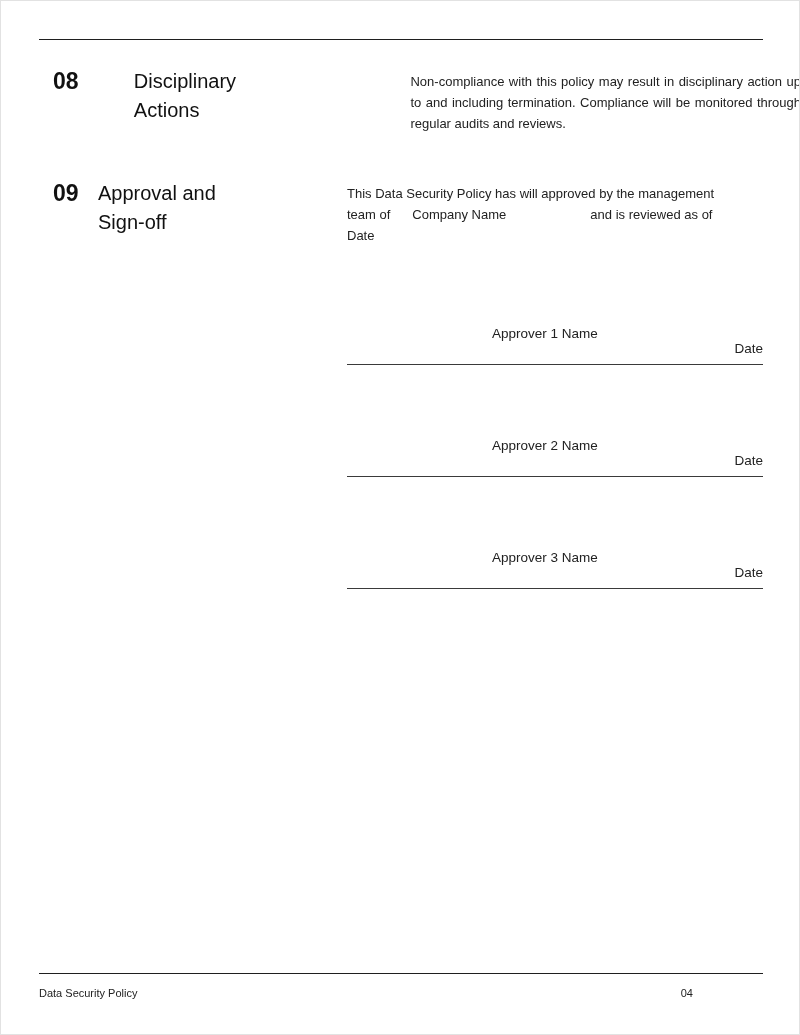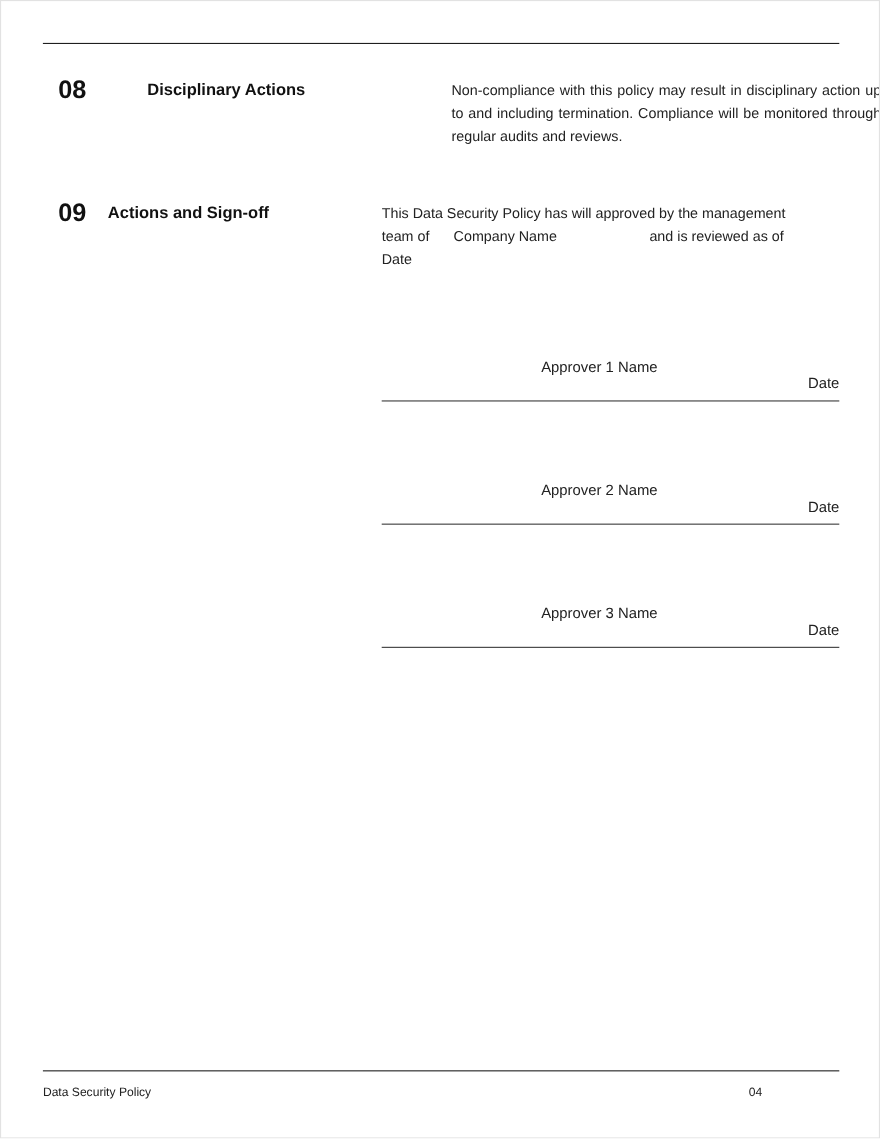--- a/index.html
+++ b/index.html
@@ -41,22 +41,22 @@
     margin-left: 52px;
     width: 45px;
     font-size: 23px;
     font-weight: 600;
     line-height: 29px;
     color: #111;
   }
   .sec-title {
     width: 162px;
     margin-right: 87px;
-    font-size: 15px;
-    font-weight: 700;
+    font-size: 20px;
+    font-weight: 400;
     line-height: 29px;
     color: #111;
   }
   .sec-body {
     width: 420px;
     padding-top: 4px;
     font-size: 13px;
     line-height: 21px;
     color: #222;
   }
@@ -142,21 +142,21 @@
   <div class="rule top-rule"></div>
 
   <section class="section section-08">
     <div class="sec-number">08</div>
     <h2 class="sec-title">Disciplinary Actions</h2>
     <p class="sec-body justified">Non-compliance with this policy may result in disciplinary action up to and including termination. Compliance will be monitored through regular audits and reviews.</p>
   </section>
 
   <section class="section section-09">
     <div class="sec-number">09</div>
-    <h2 class="sec-title">Actions and Sign-off</h2>
+    <h2 class="sec-title">Approval and Sign-off</h2>
     <p class="sec-body"><span>This Data Security Policy has will approved by the management</span><br><span>team of</span><span class="fill-field company-field">Company Name</span><span>and is reviewed as of</span><br><span class="fill-field">Date</span></p>
   </section>
 
   <div class="approver-row row-1">
     <span class="approver-name">Approver 1 Name</span>
     <span class="approver-date">Date</span>
   </div>
   <div class="approver-row row-2">
     <span class="approver-name">Approver 2 Name</span>
     <span class="approver-date">Date</span>

